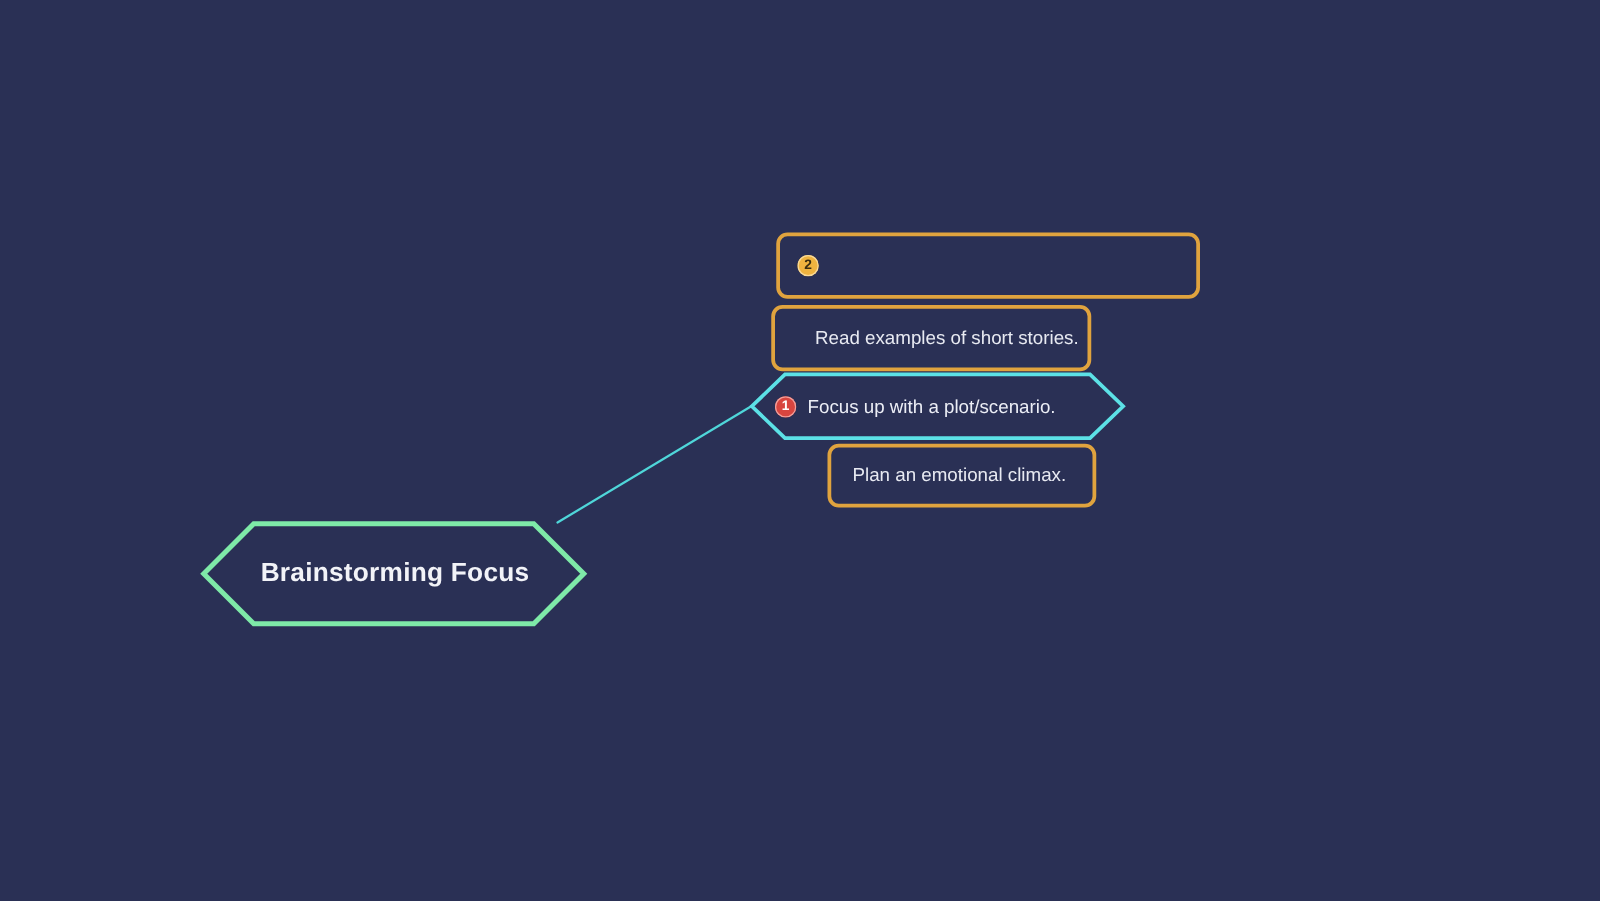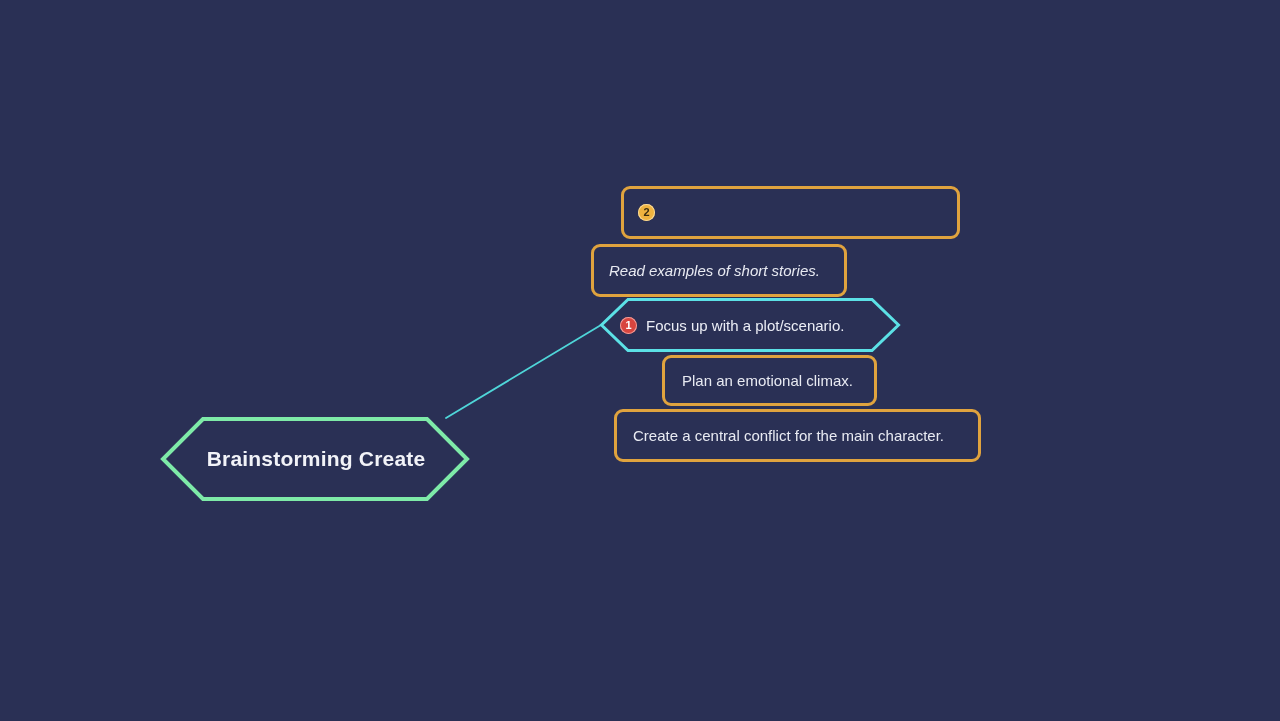--- a/index.html
+++ b/index.html
@@ -83,21 +83,21 @@
     background: transparent;
     display: flex;
     align-items: center;
     color: #e8eaf2;
     font-size: 15px;
     white-space: nowrap;
   }
   .box-node .node-text { position: relative; z-index: 2; }
 
   #node-1 { left: 621px; top: 186px;  width: 339px; height: 53px; padding-left: 14px; }
-  #node-2 { left: 591px; top: 244px;  width: 256px; height: 53px; padding-left: 15px; font-style: italic; }
+  #node-2 { left: 617px; top: 244px;  width: 256px; height: 53px; padding-left: 32px; }
   #node-4 { left: 619px; top: 355px;  width: 215px; height: 51px; padding-left: 17px; margin-left: 43px; }
   #node-5 { left: 614px; top: 409px;  width: 367px; height: 53px; padding-left: 16px; }
 
   
   .badge {
     position: relative;
     z-index: 2;
     flex: 0 0 auto;
     width: 17px;
     height: 17px;
@@ -127,21 +127,21 @@
 <div id="canvas">
 
   <svg id="edges" viewBox="0 0 1280 721" width="1280" height="721" aria-hidden="true">
     <line x1="446" y1="418" x2="601" y2="325" stroke="#4fd6d9" stroke-width="1.8" stroke-linecap="round"></line>
   </svg>
 
   <div class="hex-node" id="root-node">
     <svg width="308" height="84" viewBox="0 0 308 84">
       <polygon points="42,2 266,2 306,42 266,82 42,82 2,42" fill="none" stroke="#7eeaa8" stroke-width="4" stroke-linejoin="miter"></polygon>
     </svg>
-    <span class="hex-label">Brainstorming Create</span>
+    <span class="hex-label">Brainstorming Focus</span>
   </div>
 
   <div class="box-node" id="node-1">
     <span class="badge badge-amber">2</span>
   </div>
 
   <div class="box-node" id="node-2">
     <span class="node-text">Read examples of short stories.</span>
   </div>
 
@@ -152,17 +152,14 @@
     <span class="hex-label">
       <span class="badge badge-red">1</span>
       <span class="node-text">Focus up with a plot/scenario.</span>
     </span>
   </div>
 
   <div class="box-node" id="node-4">
     <span class="node-text">Plan an emotional climax.</span>
   </div>
 
-  <div class="box-node" id="node-5">
-    <span class="node-text">Create a central conflict for the main character.</span>
-  </div>
 
 </div>
 
 </body></html>

